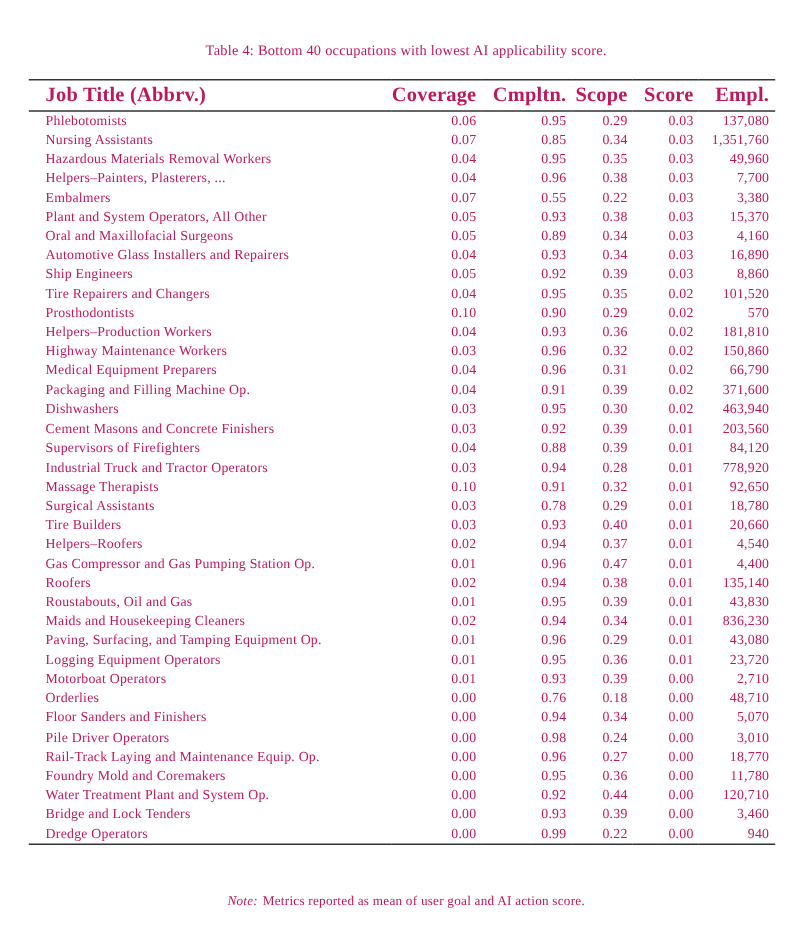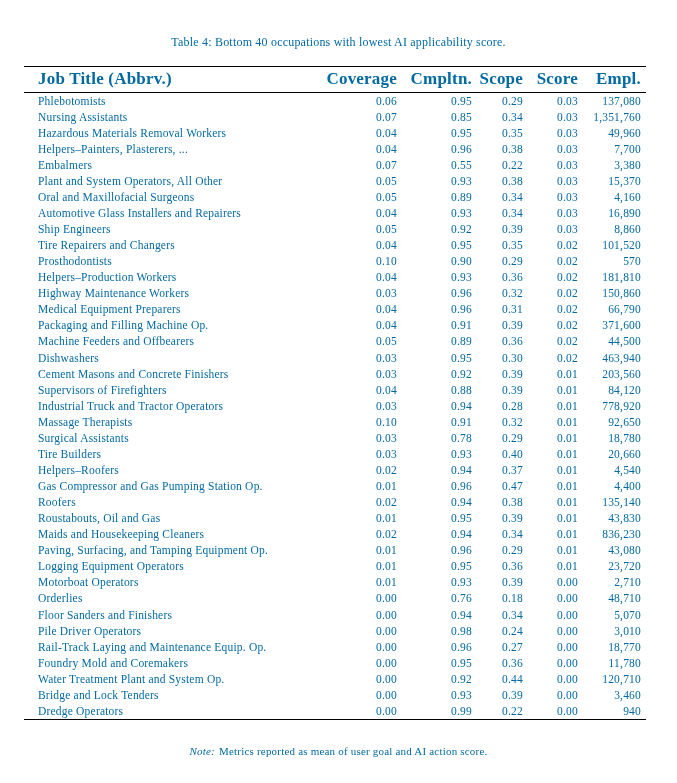--- a/index.html
+++ b/index.html
@@ -5,21 +5,21 @@
   html, body {
     margin: 0;
     padding: 0;
     background: #ffffff;
   }
   .screenshot {
     position: relative;
     width: 677px;
     height: 783px;
     background: #ffffff;
-    color: #0369a1;
+    color: #be185d;
     font-family: "Liberation Serif", "DejaVu Serif", serif;
     overflow: hidden;
   }
   .caption {
     position: absolute;
     top: 35px;
     left: 0;
     width: 677px;
     text-align: center;
     font-size: 12px;
@@ -227,28 +227,20 @@
         </tr>
         <tr>
           <td class="c-title">Packaging and Filling Machine Op.</td>
           <td class="c-num">0.04</td>
           <td class="c-num">0.91</td>
           <td class="c-num">0.39</td>
           <td class="c-num">0.02</td>
           <td class="c-num">371,600</td>
         </tr>
         <tr>
-          <td class="c-title">Machine Feeders and Offbearers</td>
-          <td class="c-num">0.05</td>
-          <td class="c-num">0.89</td>
-          <td class="c-num">0.36</td>
-          <td class="c-num">0.02</td>
-          <td class="c-num">44,500</td>
-        </tr>
-        <tr>
           <td class="c-title">Dishwashers</td>
           <td class="c-num">0.03</td>
           <td class="c-num">0.95</td>
           <td class="c-num">0.30</td>
           <td class="c-num">0.02</td>
           <td class="c-num">463,940</td>
         </tr>
         <tr>
           <td class="c-title">Cement Masons and Concrete Finishers</td>
           <td class="c-num">0.03</td>

